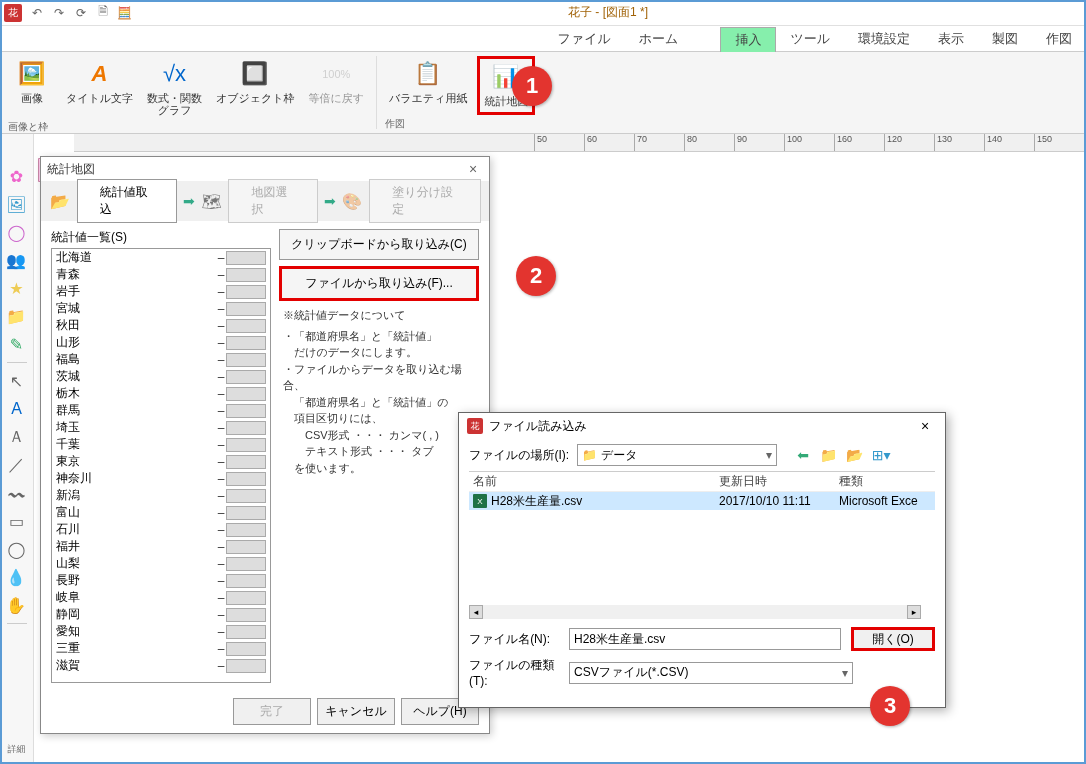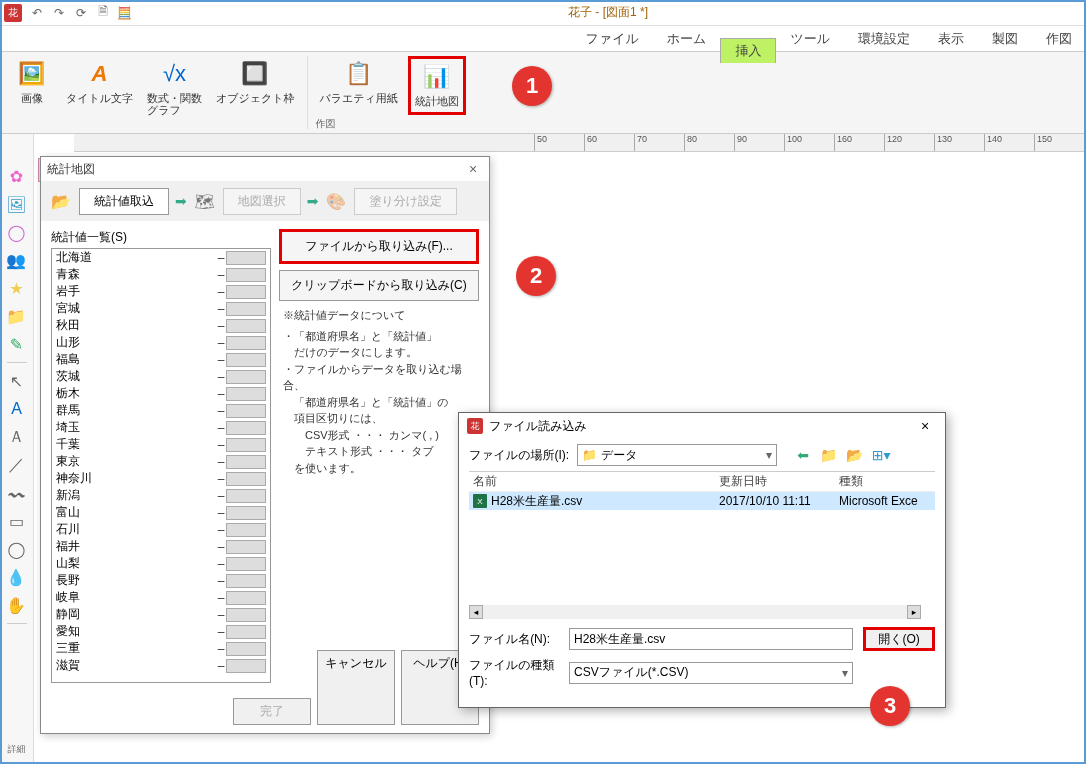--- a/index.html
+++ b/index.html
@@ -8,31 +8,31 @@
 
 .titlebar { height: 26px; background: #fff; display: flex; align-items: center; padding: 0 4px; border-bottom: 1px solid #e0e0e0; }
 .titlebar .app-icon { width: 18px; height: 18px; background: #c33; color: #fff; display: flex; align-items: center; justify-content: center; font-size: 10px; border-radius: 2px; margin-right: 6px; }
 .titlebar .qat { display: flex; gap: 4px; }
 .titlebar .qat span { width: 18px; height: 18px; display: flex; align-items: center; justify-content: center; color: #666; cursor: pointer; }
 .titlebar .title { flex: 1; text-align: center; color: #a16207; font-size: 12px; }
 
 
 .menubar { height: 26px; display: flex; align-items: stretch; padding-left: 4px; border-bottom: 1px solid #ccc; justify-content: flex-end; }
 .menubar .mitem { padding: 0 14px; display: flex; align-items: center; color: #444; cursor: pointer; font-size: 13px; }
-.menubar .mitem.active { background: #bef264; border: 1px solid #aaa; border-bottom: none; position: relative; top: 12px; }
+.menubar .mitem.active { background: #86efac; border: 1px solid #aaa; border-bottom: none; position: relative; top: 1px; margin-left: 28px; }
 
 
 .ribbon { height: 82px; background: #f5f5f5; border-bottom: 1px solid #ccc; display: flex; }
 .ribbon-group { padding: 4px 8px 2px 8px; display: flex; flex-direction: column; }
 .ribbon-group .items { display: flex; gap: 6px; flex: 1; }
 .ribbon-group .label { text-align: left; font-size: 10px; color: #666; padding-top: 2px; }
 .ribbon-sep { width: 1px; background: #ddd; margin: 4px 0; }
 .rbtn { display: flex; flex-direction: column; align-items: center; justify-content: flex-start; padding: 2px 4px; cursor: pointer; min-width: 48px; }
 .rbtn .ricon { width: 32px; height: 32px; display: flex; align-items: center; justify-content: center; font-size: 22px; }
-.rbtn .rlabel { font-size: 11px; color: #333; line-height: 1.1; margin-top: 2px; }
+.rbtn .rlabel { font-size: 11px; color: #333; text-align: center; line-height: 1.1; margin-top: 2px; }
 .rbtn.disabled { opacity: 0.5; }
 .rbtn.highlight { border: 3px solid #e30000; }
 
 
 .workarea { position: absolute; top: 134px; left: 0; right: 0; bottom: 0; display: flex; }
 .side-tools { width: 34px; background: #f7f7f7; border-right: 1px solid #ddd; display: flex; flex-direction: column; align-items: center; padding-top: 30px; gap: 4px; }
 .side-tools .tool { width: 24px; height: 24px; display: flex; align-items: center; justify-content: center; font-size: 16px; color: #666; cursor: pointer; }
 .side-tools .sep { height: 1px; width: 20px; background: #ccc; margin: 2px 0; }
 .side-tools .detail { font-size: 9px; color: #666; margin-top: auto; margin-bottom: 8px; writing-mode: horizontal-tb; }
 .canvas { flex: 1; background: #fff; position: relative; }
@@ -40,38 +40,38 @@
 .ruler-h div { width: 50px; flex-shrink: 0; border-left: 1px solid #aaa; padding-left: 2px; }
 .vtab { position: absolute; left: 4px; top: 24px; width: 30px; }
 .vtab .pink { width: 26px; height: 24px; background: #fce; border: 1px solid #c8a; border-radius: 0 4px 4px 0; display: flex; align-items:center; justify-content:center; font-size:14px; }
 
 
 .dlg-statmap { position: absolute; left: 40px; top: 156px; width: 450px; height: 578px; background: #fff; border: 1px solid #888; box-shadow: 2px 2px 8px rgba(0,0,0,0.2); z-index: 10; }
 .dlg-statmap .dlg-title { height: 24px; display: flex; align-items: center; padding: 0 6px; font-size: 12px; color: #333; }
 .dlg-statmap .dlg-title .close { margin-left: auto; width: 20px; text-align: center; cursor: pointer; color: #666; font-size: 14px; }
 .dlg-statmap .toolbar { height: 40px; background: #f0f0f0; display: flex; align-items: center; padding: 0 8px; gap: 6px; }
 .dlg-statmap .toolbar .ticon { width: 24px; height: 24px; display:flex; align-items:center; justify-content:center; font-size:16px; }
-.dlg-statmap .toolbar .tbtn { padding: 4px 14px; background: #fff; border: 1px solid #999; cursor: pointer; font-size: 12px; }
+.dlg-statmap .toolbar .tbtn { padding: 4px 22px; background: #fff; border: 1px solid #999; cursor: pointer; font-size: 12px; }
 .dlg-statmap .toolbar .tbtn.disabled { color: #aaa; border-color: #ccc; background: #f5f5f5; cursor: default; }
 .dlg-statmap .toolbar .arrow { color: #3a8; font-size: 14px; }
 .dlg-statmap .body { padding: 8px 10px; display: flex; gap: 8px; height: 470px; }
 .dlg-statmap .left-col { width: 220px; display: flex; flex-direction: column; }
 .dlg-statmap .left-col .lbl { font-size: 12px; margin-bottom: 2px; }
 .dlg-statmap .listbox { flex: 1; border: 1px solid #999; background: #fff; overflow-y: scroll; }
 .dlg-statmap .listbox .row { display: flex; align-items: center; height: 17px; padding: 0 4px; font-size: 12px; }
 .dlg-statmap .listbox .row .name { flex: 1; }
 .dlg-statmap .listbox .row .dash { width: 10px; text-align: center; color: #333; }
 .dlg-statmap .listbox .row .valbox { width: 40px; height: 14px; background: #ddd; border: 1px solid #aaa; }
 .dlg-statmap .right-col { flex: 1; display: flex; flex-direction: column; gap: 6px; }
 .dlg-statmap .right-col .btn { padding: 6px 4px; background: #f5f5f5; border: 1px solid #999; cursor: pointer; font-size: 12px; text-align: center; }
 .dlg-statmap .right-col .btn.hl { border: 3px solid #e30000; }
 .dlg-statmap .right-col .info { font-size: 11px; color: #333; line-height: 1.5; padding-left: 4px; }
 .dlg-statmap .footer { position: absolute; bottom: 8px; right: 10px; display: flex; gap: 6px; }
 .dlg-statmap .footer .fbtn { width: 78px; padding: 4px 0; background: #f0f0f0; border: 1px solid #999; cursor: pointer; font-size: 12px; text-align: center; }
-.dlg-statmap .footer .fbtn.disabled { color: #aaa; margin-top: 48px; }
+.dlg-statmap .footer .fbtn.disabled { color: #aaa; }
 
 
 .dlg-fileopen { position: absolute; left: 458px; top: 412px; width: 488px; height: 296px; background: #fff; border: 1px solid #666; box-shadow: 3px 3px 10px rgba(0,0,0,0.3); z-index: 20; }
 .dlg-fileopen .fo-title { height: 26px; display: flex; align-items: center; padding: 0 8px; font-size: 12px; }
 .dlg-fileopen .fo-title .ficon { width: 16px; height: 16px; background: #c33; color:#fff; display:flex;align-items:center;justify-content:center; font-size:9px; border-radius:2px; margin-right:6px; }
 .dlg-fileopen .fo-title .close { margin-left: auto; width: 24px; text-align: center; cursor: pointer; font-size: 14px; }
 .dlg-fileopen .fo-loc { height: 32px; display: flex; align-items: center; padding: 0 10px; gap: 8px; }
 .dlg-fileopen .fo-loc label { font-size: 12px; }
 .dlg-fileopen .fo-loc .combo { flex: 1; max-width: 200px; height: 22px; border: 1px solid #999; display: flex; align-items: center; padding: 0 4px; font-size: 12px; background: #fff; }
 .dlg-fileopen .fo-loc .combo .folder { color: #e8b84a; margin-right: 4px; }
@@ -90,21 +90,21 @@
 .dlg-fileopen .fo-list .xls-icon { width:14px; height:14px; background:#1f7246; color:#fff; font-size:8px; display:flex;align-items:center;justify-content:center; border-radius:1px; }
 .dlg-fileopen .fo-list .scrollbar { position:absolute; bottom:2px; left:0; right:14px; height:14px; background:#f0f0f0; display:flex; align-items:center; }
 .dlg-fileopen .fo-list .scrollbar .sbtn { width:14px; height:14px; background:#ddd; border:1px solid #aaa; display:flex;align-items:center;justify-content:center; font-size:9px; }
 .dlg-fileopen .fo-list .scrollbar .strack { flex:1; background:#eee; }
 .dlg-fileopen .fo-bottom { padding: 6px 10px; }
 .dlg-fileopen .fo-row { display: flex; align-items: center; gap: 10px; margin-bottom: 6px; }
 .dlg-fileopen .fo-row label { width: 90px; font-size: 12px; }
 .dlg-fileopen .fo-row input, .dlg-fileopen .fo-row .sel { flex: 1; height: 22px; border: 1px solid #999; padding: 0 4px; font-size: 12px; background:#fff; }
 .dlg-fileopen .fo-row .sel { display:flex; align-items:center; }
 .dlg-fileopen .fo-row .sel .dd { margin-left:auto; color:#666; }
-.dlg-fileopen .fo-row .obtn { width: 72px; height: 24px; border: 1px solid #999; background: #f0f0f0; cursor: pointer; font-size: 12px; display:flex;align-items:center;justify-content:center; }
+.dlg-fileopen .fo-row .obtn { width: 84px; height: 24px; border: 1px solid #999; background: #f0f0f0; cursor: pointer; font-size: 12px; display:flex;align-items:center;justify-content:center; }
 .dlg-fileopen .fo-row .obtn.hl { border: 3px solid #e30000; }
 
 
 .badge { position: absolute; width: 40px; height: 40px; border-radius: 50%; background: #e3342f; color: #fff; font-size: 22px; font-weight: bold; display: flex; align-items: center; justify-content: center; z-index: 50; box-shadow: 1px 1px 3px rgba(0,0,0,0.3); }
 
 
 .frame { position:absolute; inset:0; border:2px solid #5b9bd5; pointer-events:none; }
 </style>
 </head>
 <body>
@@ -145,21 +145,26 @@
       </div>
       <div class="rbtn">
         <div class="ricon" style="color:#06c;">√x</div>
         <div class="rlabel" style="white-space:pre;">数式・関数
 グラフ</div>
       </div>
       <div class="rbtn">
         <div class="ricon">🔲</div>
         <div class="rlabel">オブジェクト枠</div>
       </div>
-    </div>
+      <div class="rbtn disabled">
+        <div class="ricon" style="font-size:11px;color:#aaa;">100%</div>
+        <div class="rlabel">等倍に戻す</div>
+      </div>
+    </div>
+    <div class="label">画像と枠</div>
   </div>
   <div class="ribbon-sep"></div>
   <div class="ribbon-group">
     <div class="items">
       <div class="rbtn">
         <div class="ricon">📋</div>
         <div class="rlabel">バラエティ用紙</div>
       </div>
       <div class="rbtn highlight">
         <div class="ricon">📊</div>
@@ -355,22 +360,22 @@
             <span class="valbox"></span>
           </div>
           <div class="row">
             <span class="name">滋賀</span>
             <span class="dash">–</span>
             <span class="valbox"></span>
           </div>
         </div>
     </div>
     <div class="right-col">
+      <div class="btn">クリップボードから取り込み(C)</div>
       <div class="btn hl">ファイルから取り込み(F)...</div>
-      <div class="btn">クリップボードから取り込み(C)</div>
       <div class="info" id="info-lines">
           <div style="margin-bottom:4px;">※統計値データについて</div>
           <div>・「都道府県名」と「統計値」</div>
           <div>　だけのデータにします。</div>
           <div>・ファイルからデータを取り込む場合、</div>
           <div>　「都道府県名」と「統計値」の</div>
           <div>　項目区切りには、</div>
           <div>　　CSV形式 ・・・ カンマ( , )</div>
           <div>　　テキスト形式 ・・・ タブ</div>
           <div>　を使います。</div>

